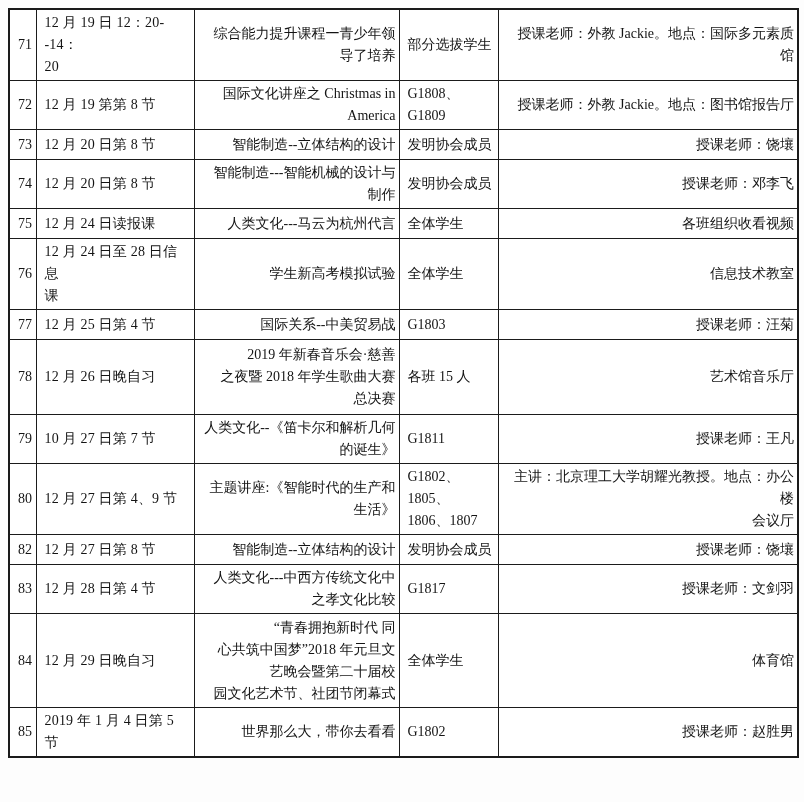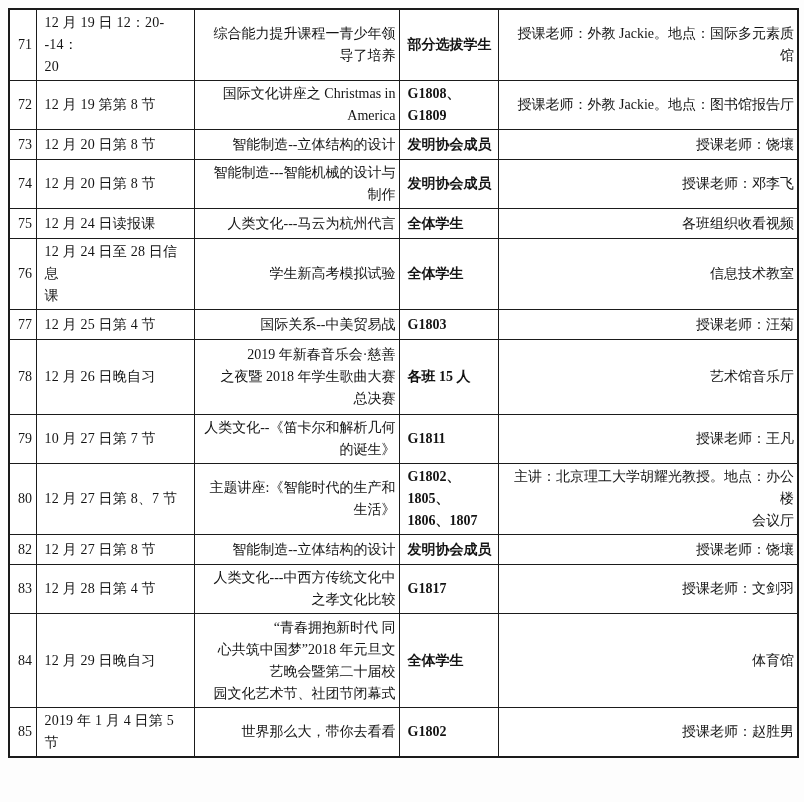--- a/index.html
+++ b/index.html
@@ -37,21 +37,21 @@
     padding: 2px 3px 2px 8px;
   }
   td.c-no {
     text-align: left;
     padding: 0 1px;
     white-space: normal;
     font-size: 13.5px;
   }
   td.c-date { letter-spacing: 0.2px; }
   td.c-course { padding-left: 7px; padding-right: 2px; text-align: right; }
-  td.c-part { padding-left: 7px; font-weight: bold; }
+  td.c-part { padding-left: 7px; }
   td.c-info { padding-left: 10px; padding-right: 2px; text-align: right; }
 </style>
 </head>
 <body>
 
 <div class="page">
   <table class="schedule">
     <colgroup>
       <col style="width:27px">
       <col style="width:158px">
@@ -126,21 +126,21 @@
       <tr style="height:48px">
         <td class="c-no">79</td>
         <td class="c-date">10 月 27 日第 7 节</td>
         <td class="c-course">人类文化--《笛卡尔和解析几何
 的诞生》</td>
         <td class="c-part">G1811</td>
         <td class="c-info">授课老师：王凡</td>
       </tr>
       <tr style="height:48px">
         <td class="c-no">80</td>
-        <td class="c-date">12 月 27 日第 8、7 节</td>
+        <td class="c-date">12 月 27 日第 4、9 节</td>
         <td class="c-course">主题讲座:《智能时代的生产和
 生活》</td>
         <td class="c-part">G1802、1805、
 1806、1807</td>
         <td class="c-info">主讲：北京理工大学胡耀光教授。地点：办公楼
 会议厅</td>
       </tr>
       <tr style="height:30px">
         <td class="c-no">82</td>
         <td class="c-date">12 月 27 日第 8 节</td>

